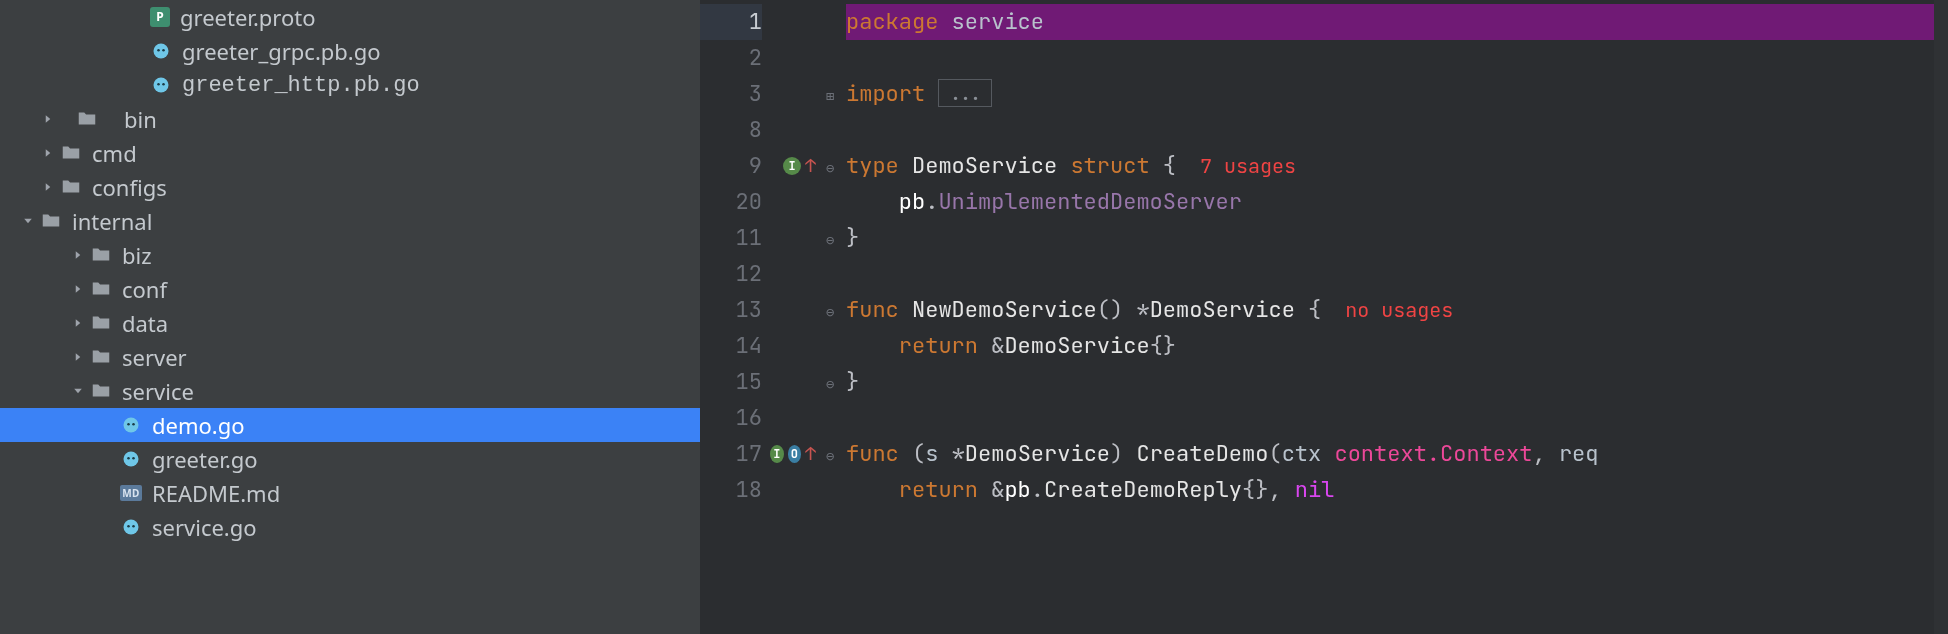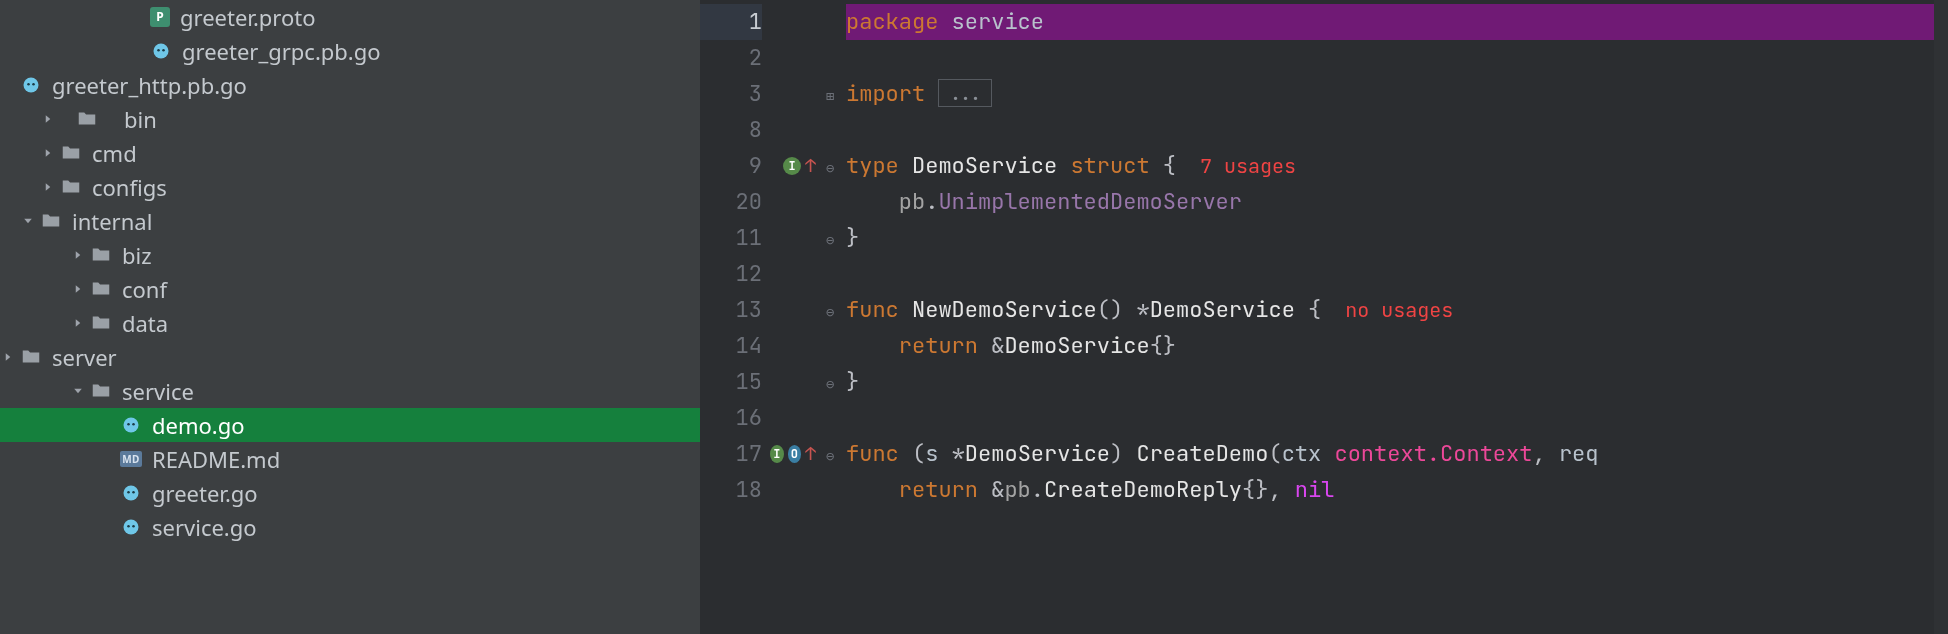--- a/index.html
+++ b/index.html
@@ -19,21 +19,21 @@
     font-size: 22px;
   }
   .tree-row {
     display: flex;
     align-items: center;
     height: 34px;
     white-space: nowrap;
     cursor: pointer;
   }
   .tree-row.selected {
-    background: #15803d;
+    background: #3b82f6;
     color: #ffffff;
   }
   .chev {
     width: 16px;
     display: inline-flex;
     justify-content: center;
     align-items: center;
     color: #aeb0b6;
     font-size: 16px;
     margin-right: 4px;
@@ -108,21 +108,21 @@
     white-space: pre;
   }
   .gline, .mline, .fline, .cline { height: 36px; display:block; }
   .gline.active { color:#c8ccd2; background:#323842; }
   .cline.active { background:#701a75; }
 
   .kw { color: #cc7832; }
   .ident { color: #b8c2cc; }
   .typ { color: #e5e5e5; }
   .field { color: #9876aa; }
-  .pkg { color: #a3a3a3; }
+  .pkg { color: #ffffff; }
   .punct { color: #bcbec4; }
   .nil { color: #d946ef; }
   .param { color:#ec4899; }
   .hint {
     color: #ef4444;
     font-style: normal;
     margin-left: 24px;
     font-size:20px;
   }
   .ellipsis-box {
@@ -178,21 +178,21 @@
       <span class="chev"></span>
       <span class="icon icon-go">
         <svg viewBox="0 0 24 24" width="20" height="20">
           <circle cx="12" cy="12" r="9" fill="#6fc7e8"></circle>
           <circle cx="9" cy="11" r="1.5" fill="#1b3a45"></circle>
           <circle cx="15" cy="11" r="1.5" fill="#1b3a45"></circle>
         </svg>
       </span>
       <span class="label">greeter_grpc.pb.go</span>
     </div>
-    <div class="tree-row" style="">
+    <div class="tree-row" style="padding-left: 130px; font-family: Liberation Mono, monospace;">
       <span class="chev"></span>
       <span class="icon icon-go">
         <svg viewBox="0 0 24 24" width="20" height="20">
           <circle cx="12" cy="12" r="9" fill="#6fc7e8"></circle>
           <circle cx="9" cy="11" r="1.5" fill="#1b3a45"></circle>
           <circle cx="15" cy="11" r="1.5" fill="#1b3a45"></circle>
         </svg>
       </span>
       <span class="label">greeter_http.pb.go</span>
     </div>
@@ -280,21 +280,21 @@
           <path d="M5 3l6 5-6 5z" fill="#9ea3ab"></path>
         </svg>
       </span>
       <span class="icon icon-folder">
         <svg viewBox="0 0 24 24" width="22" height="22" fill="#9aa0a6">
           <path d="M3 5h6l2 2h10v11H3z"></path>
         </svg>
       </span>
       <span class="label">data</span>
     </div>
-    <div class="tree-row" style="">
+    <div class="tree-row" style="padding-left: 70px;">
       <span class="chev">
         <svg viewBox="0 0 16 16">
           <path d="M5 3l6 5-6 5z" fill="#9ea3ab"></path>
         </svg>
       </span>
       <span class="icon icon-folder">
         <svg viewBox="0 0 24 24" width="22" height="22" fill="#9aa0a6">
           <path d="M3 5h6l2 2h10v11H3z"></path>
         </svg>
       </span>
@@ -319,35 +319,35 @@
         <svg viewBox="0 0 24 24" width="20" height="20">
           <circle cx="12" cy="12" r="9" fill="#6fc7e8"></circle>
           <circle cx="9" cy="11" r="1.5" fill="#1b3a45"></circle>
           <circle cx="15" cy="11" r="1.5" fill="#1b3a45"></circle>
         </svg>
       </span>
       <span class="label">demo.go</span>
     </div>
     <div class="tree-row" style="padding-left: 100px;">
       <span class="chev"></span>
-      <span class="icon icon-md">
-        <span>MD</span>
-      </span>
-      <span class="label">README.md</span>
-    </div>
-    <div class="tree-row" style="padding-left: 100px;">
-      <span class="chev"></span>
       <span class="icon icon-go">
         <svg viewBox="0 0 24 24" width="20" height="20">
           <circle cx="12" cy="12" r="9" fill="#6fc7e8"></circle>
           <circle cx="9" cy="11" r="1.5" fill="#1b3a45"></circle>
           <circle cx="15" cy="11" r="1.5" fill="#1b3a45"></circle>
         </svg>
       </span>
       <span class="label">greeter.go</span>
+    </div>
+    <div class="tree-row" style="padding-left: 100px;">
+      <span class="chev"></span>
+      <span class="icon icon-md">
+        <span>MD</span>
+      </span>
+      <span class="label">README.md</span>
     </div>
     <div class="tree-row" style="padding-left: 100px;">
       <span class="chev"></span>
       <span class="icon icon-go">
         <svg viewBox="0 0 24 24" width="20" height="20">
           <circle cx="12" cy="12" r="9" fill="#6fc7e8"></circle>
           <circle cx="9" cy="11" r="1.5" fill="#1b3a45"></circle>
           <circle cx="15" cy="11" r="1.5" fill="#1b3a45"></circle>
         </svg>
       </span>

